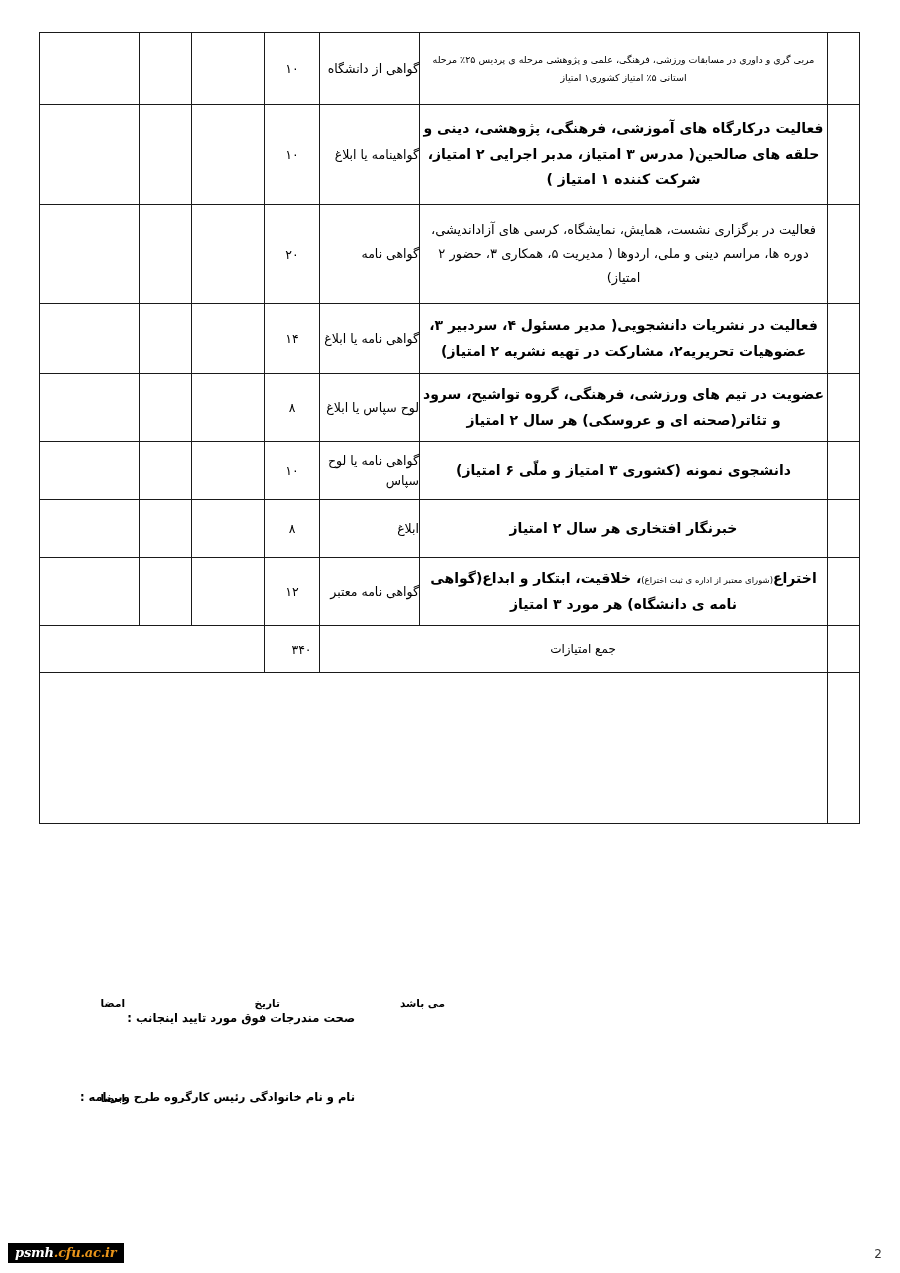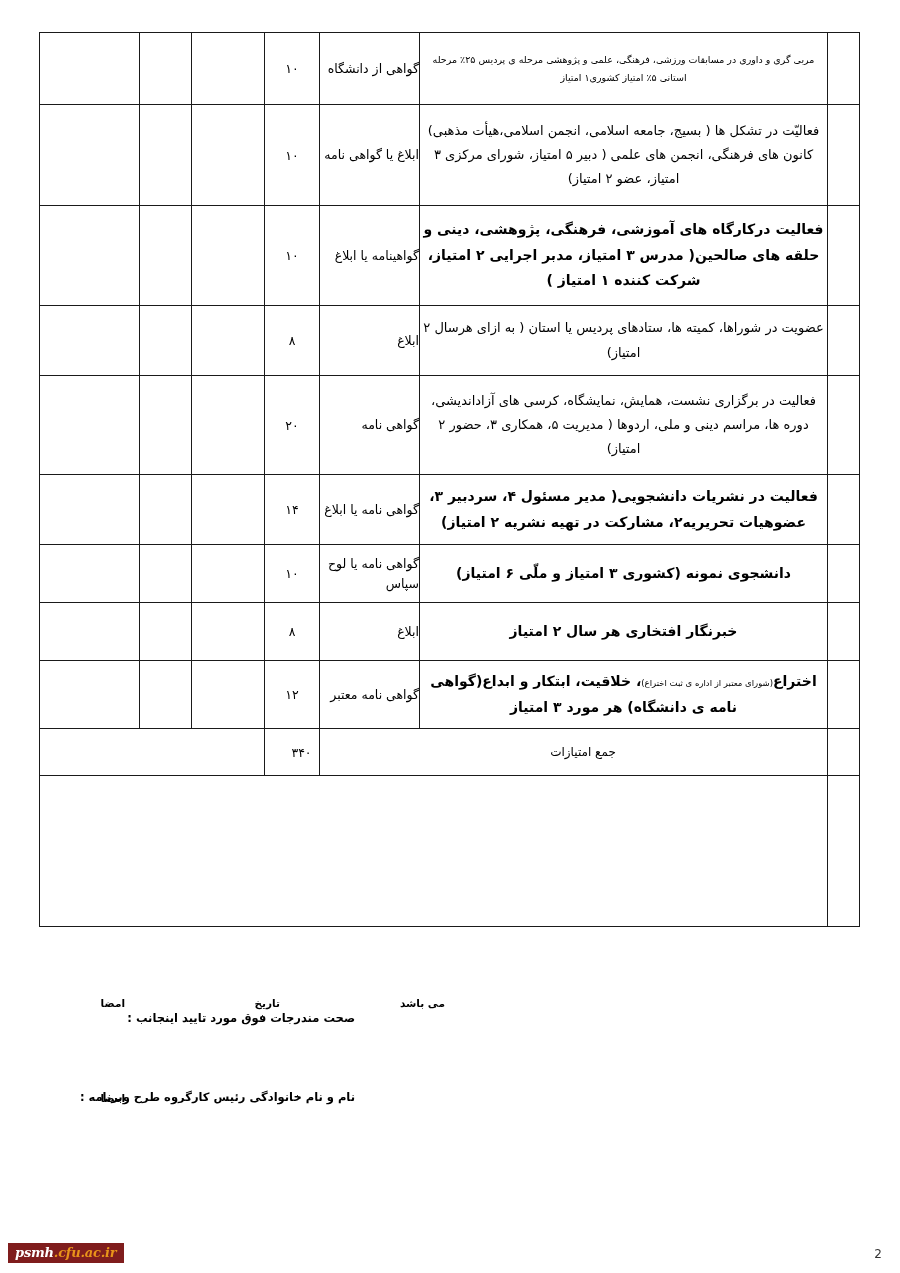--- a/index.html
+++ b/index.html
@@ -121,21 +121,21 @@
     height: 34px;
   }
   .f-head    { position: absolute; right: 545px; top: 0; font-size: 11.5px; font-weight: bold; white-space: nowrap; }
   .f-sign2   { position: absolute; right: 775px; top: 2px; font-size: 10.5px; font-weight: bold; white-space: nowrap; }
 
   
   .watermark {
     position: absolute;
     left: 8px;
     bottom: 10px;
-    background: #7f1d1d;
+    background: #000000;
     padding: 3px 7px 4px 7px;
     font-family: "DejaVu Serif", "Liberation Serif", serif;
     font-style: italic;
     font-weight: bold;
     font-size: 13px;
     letter-spacing: -0.2px;
     direction: ltr;
     line-height: 1;
   }
   .wm-a { color: #ffffff; }
@@ -171,49 +171,31 @@
         <tr style="height:72px;">
           <td class="gray-col"></td>
           <td class="desc d-small">مربی گری و داوری در مسابقات ورزشی، فرهنگی، علمی و پژوهشی مرحله ی پردیس ۲۵٪ مرحله استانی ۵٪ امتیاز کشوری۱ امتیاز</td>
           <td class="doc">گواهی از دانشگاه</td>
           <td class="pts">۱۰</td>
           <td class="blank"></td>
           <td class="blank"></td>
           <td class="blank"></td>
         </tr>
 
-        <tr style="height:101px;">
-          <td class="gray-col"></td>
-          <td class="desc d-normal">فعالیّت در تشکل ها ( بسیج، جامعه اسلامی، انجمن اسلامی،هیأت مذهبی) کانون های فرهنگی، انجمن های علمی ( دبیر ۵ امتیاز، شورای مرکزی ۳ امتیاز، عضو ۲ امتیاز)</td>
-          <td class="doc">ابلاغ یا گواهی نامه</td>
-          <td class="pts">۱۰</td>
-          <td class="blank"></td>
-          <td class="blank"></td>
-          <td class="blank"></td>
-        </tr>
 
         <tr style="height:100px;">
           <td class="gray-col"></td>
           <td class="desc d-bold">فعالیت درکارگاه های آموزشی، فرهنگی، پژوهشی، دینی و حلقه های صالحین( مدرس ۳ امتیاز، مدبر اجرایی ۲ امتیاز، شرکت کننده ۱ امتیاز )</td>
           <td class="doc">گواهینامه یا ابلاغ</td>
           <td class="pts">۱۰</td>
           <td class="blank"></td>
           <td class="blank"></td>
           <td class="blank"></td>
         </tr>
 
-        <tr style="height:70px;">
-          <td class="gray-col"></td>
-          <td class="desc d-normal">عضویت در شوراها، کمیته ها، ستادهای پردیس یا استان ( به ازای هرسال ۲ امتیاز)</td>
-          <td class="doc">ابلاغ</td>
-          <td class="pts">۸</td>
-          <td class="blank"></td>
-          <td class="blank"></td>
-          <td class="blank"></td>
-        </tr>
 
         <tr style="height:99px;">
           <td class="gray-col"></td>
           <td class="desc d-normal">فعالیت در برگزاری نشست، همایش، نمایشگاه، کرسی های آزاداندیشی، دوره ها، مراسم دینی و ملی، اردوها ( مدیریت ۵، همکاری ۳، حضور ۲ امتیاز)</td>
           <td class="doc">گواهی نامه</td>
           <td class="pts">۲۰</td>
           <td class="blank"></td>
           <td class="blank"></td>
           <td class="blank"></td>
         </tr>
@@ -221,20 +203,29 @@
         <tr style="height:70px;">
           <td class="gray-col"></td>
           <td class="desc d-bold">فعالیت در نشریات دانشجویی( مدیر مسئول ۴، سردبیر ۳، عضوهیات تحریریه۲، مشارکت در تهیه نشریه ۲ امتیاز)</td>
           <td class="doc">گواهی نامه یا ابلاغ</td>
           <td class="pts">۱۴</td>
           <td class="blank"></td>
           <td class="blank"></td>
           <td class="blank"></td>
         </tr>
 
+        <tr style="height:68px;">
+          <td class="gray-col"></td>
+          <td class="desc d-bold">عضویت در تیم های ورزشی، فرهنگی، گروه تواشیح، سرود و تئاتر(صحنه ای و عروسکی) هر سال ۲ امتیاز</td>
+          <td class="doc">لوح سپاس یا ابلاغ</td>
+          <td class="pts">۸</td>
+          <td class="blank"></td>
+          <td class="blank"></td>
+          <td class="blank"></td>
+        </tr>
 
         <tr style="height:58px;">
           <td class="gray-col"></td>
           <td class="desc d-bold">دانشجوی نمونه (کشوری ۳ امتیاز و ملّی ۶ امتیاز)</td>
           <td class="doc">گواهی نامه یا لوح سپاس</td>
           <td class="pts">۱۰</td>
           <td class="blank"></td>
           <td class="blank"></td>
           <td class="blank"></td>
         </tr>

